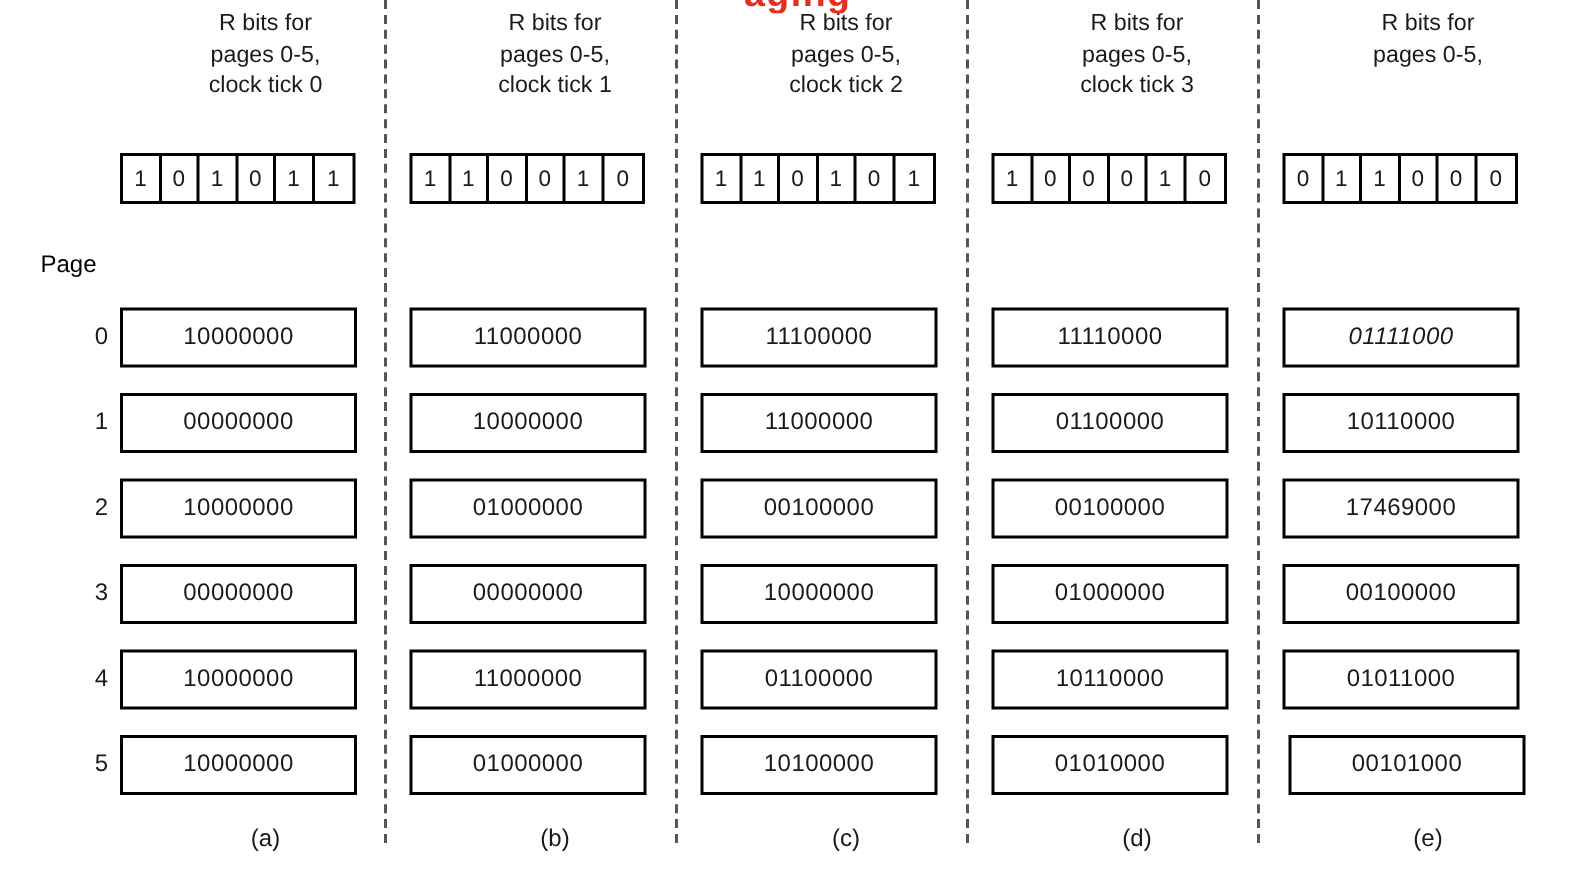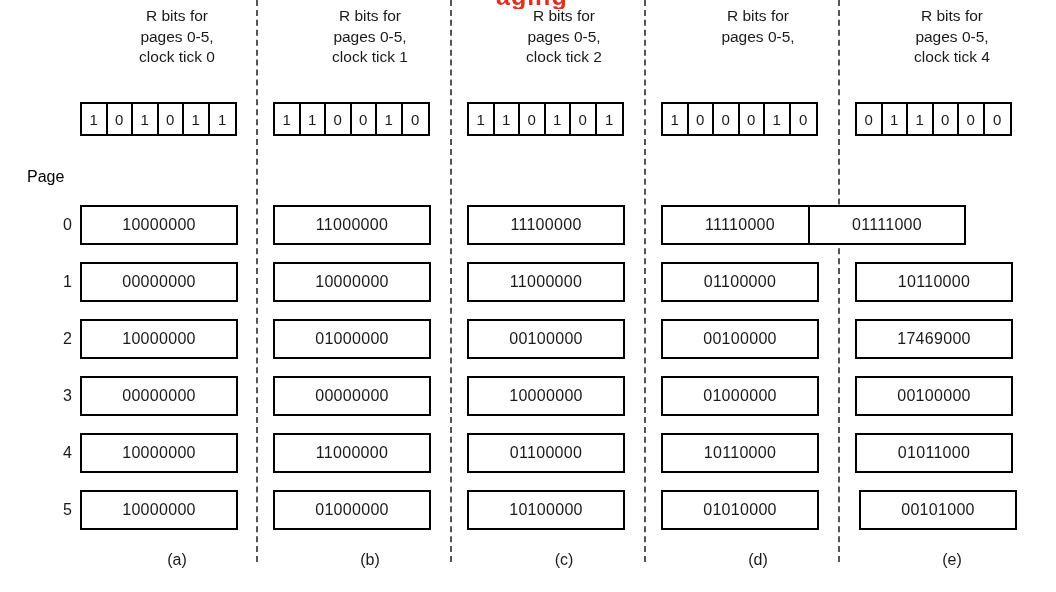--- a/index.html
+++ b/index.html
@@ -153,25 +153,25 @@
         <span>clock tick 1</span>
       </div>
       <div class="col-head" style="left: 466px;">
         <span>R bits for</span>
         <span>pages 0-5,</span>
         <span>clock tick 2</span>
       </div>
       <div class="col-head" style="left: 660px;">
         <span>R bits for</span>
         <span>pages 0-5,</span>
+        <span>clock tick 3</span>
       </div>
       <div class="col-head" style="left: 854px;">
         <span>R bits for</span>
         <span>pages 0-5,</span>
-        <span>clock tick 4</span>
       </div>
     </div>
 
   <div id="rbit-strips">
       <div class="rbits" style="left: 80px;">
         <div class="cell">1</div>
         <div class="cell">0</div>
         <div class="cell">1</div>
         <div class="cell">0</div>
         <div class="cell">1</div>
@@ -240,21 +240,21 @@
       <div class="counter" style="left: 467px; top: 319px;">00100000</div>
       <div class="counter" style="left: 467px; top: 376px;">10000000</div>
       <div class="counter" style="left: 467px; top: 433px;">01100000</div>
       <div class="counter" style="left: 467px; top: 490px;">10100000</div>
       <div class="counter" style="left: 661px; top: 205px;">11110000</div>
       <div class="counter" style="left: 661px; top: 262px;">01100000</div>
       <div class="counter" style="left: 661px; top: 319px;">00100000</div>
       <div class="counter" style="left: 661px; top: 376px;">01000000</div>
       <div class="counter" style="left: 661px; top: 433px;">10110000</div>
       <div class="counter" style="left: 661px; top: 490px;">01010000</div>
-      <div class="counter" style="left: 808px; top: 205px;">01111000</div>
+      <div class="counter" style="left: 855px; top: 205px; font-style: italic;">01111000</div>
       <div class="counter" style="left: 855px; top: 262px;">10110000</div>
       <div class="counter" style="left: 855px; top: 319px;">17469000</div>
       <div class="counter" style="left: 855px; top: 376px;">00100000</div>
       <div class="counter" style="left: 855px; top: 433px;">01011000</div>
       <div class="counter" style="left: 859px; top: 490px;">00101000</div>
     </div>
 
   <div id="sub-captions">
       <div class="sub-caption" style="left: 79px;">(a)</div>
       <div class="sub-caption" style="left: 272px;">(b)</div>

